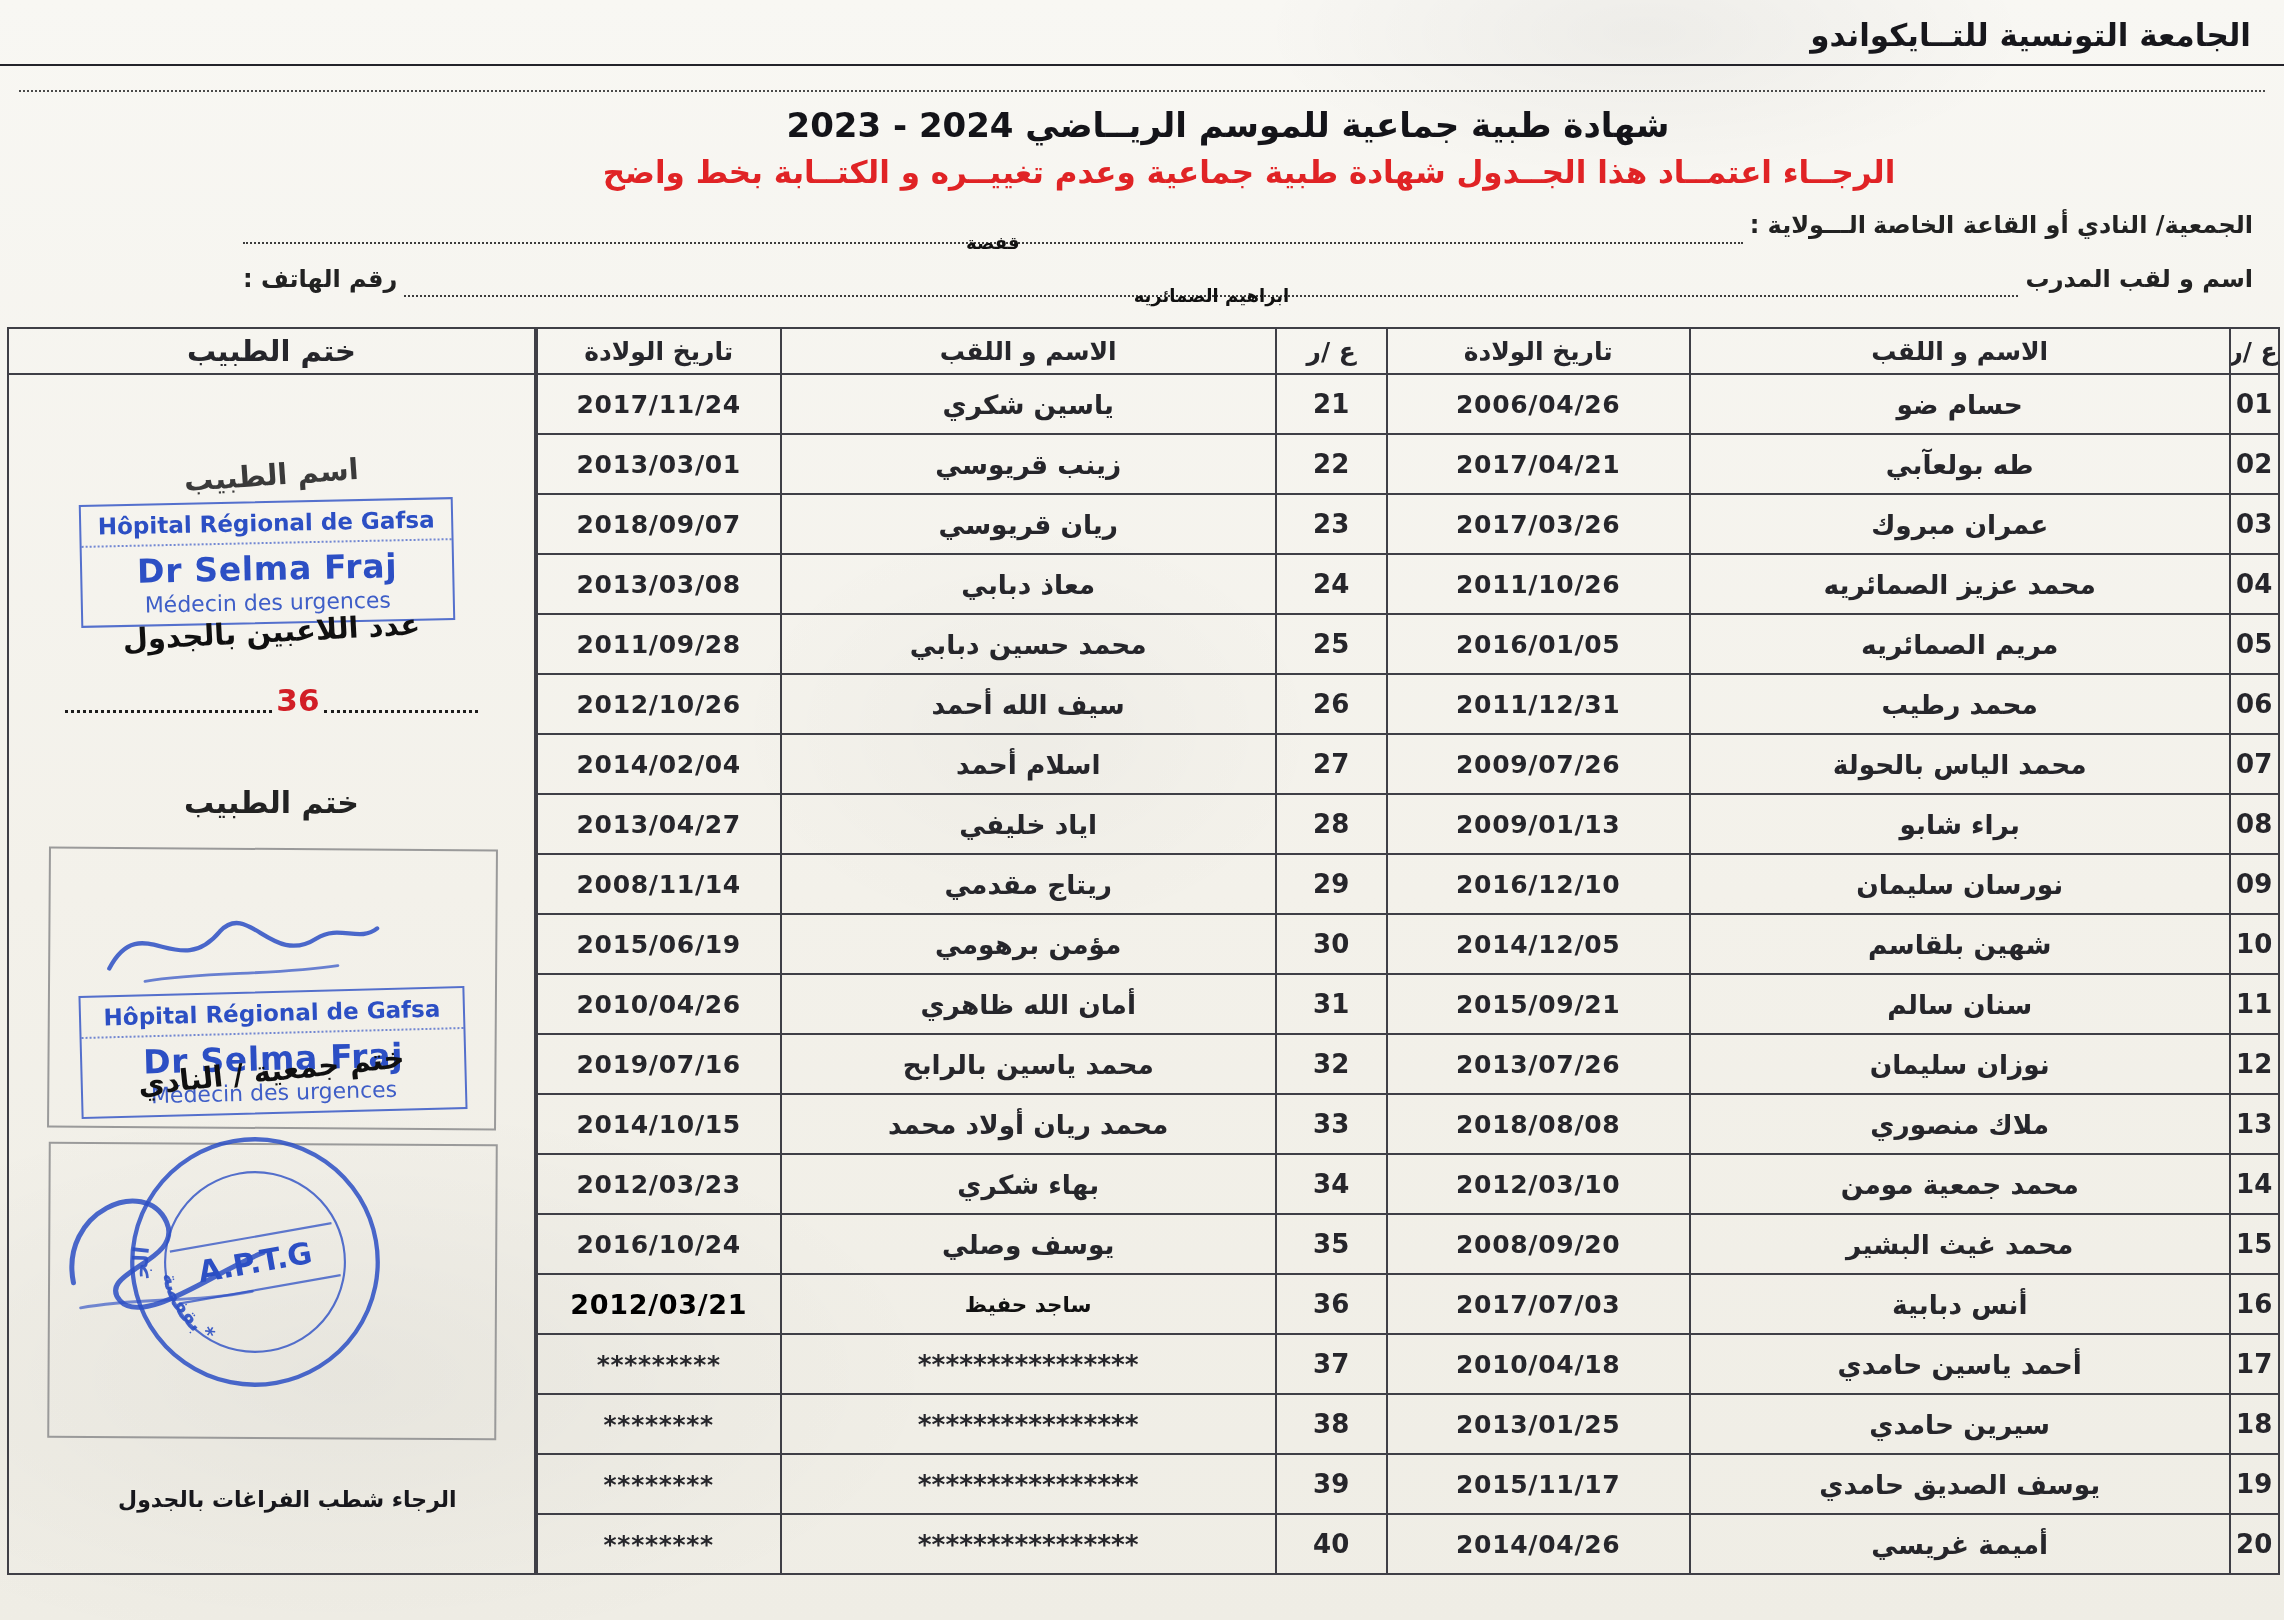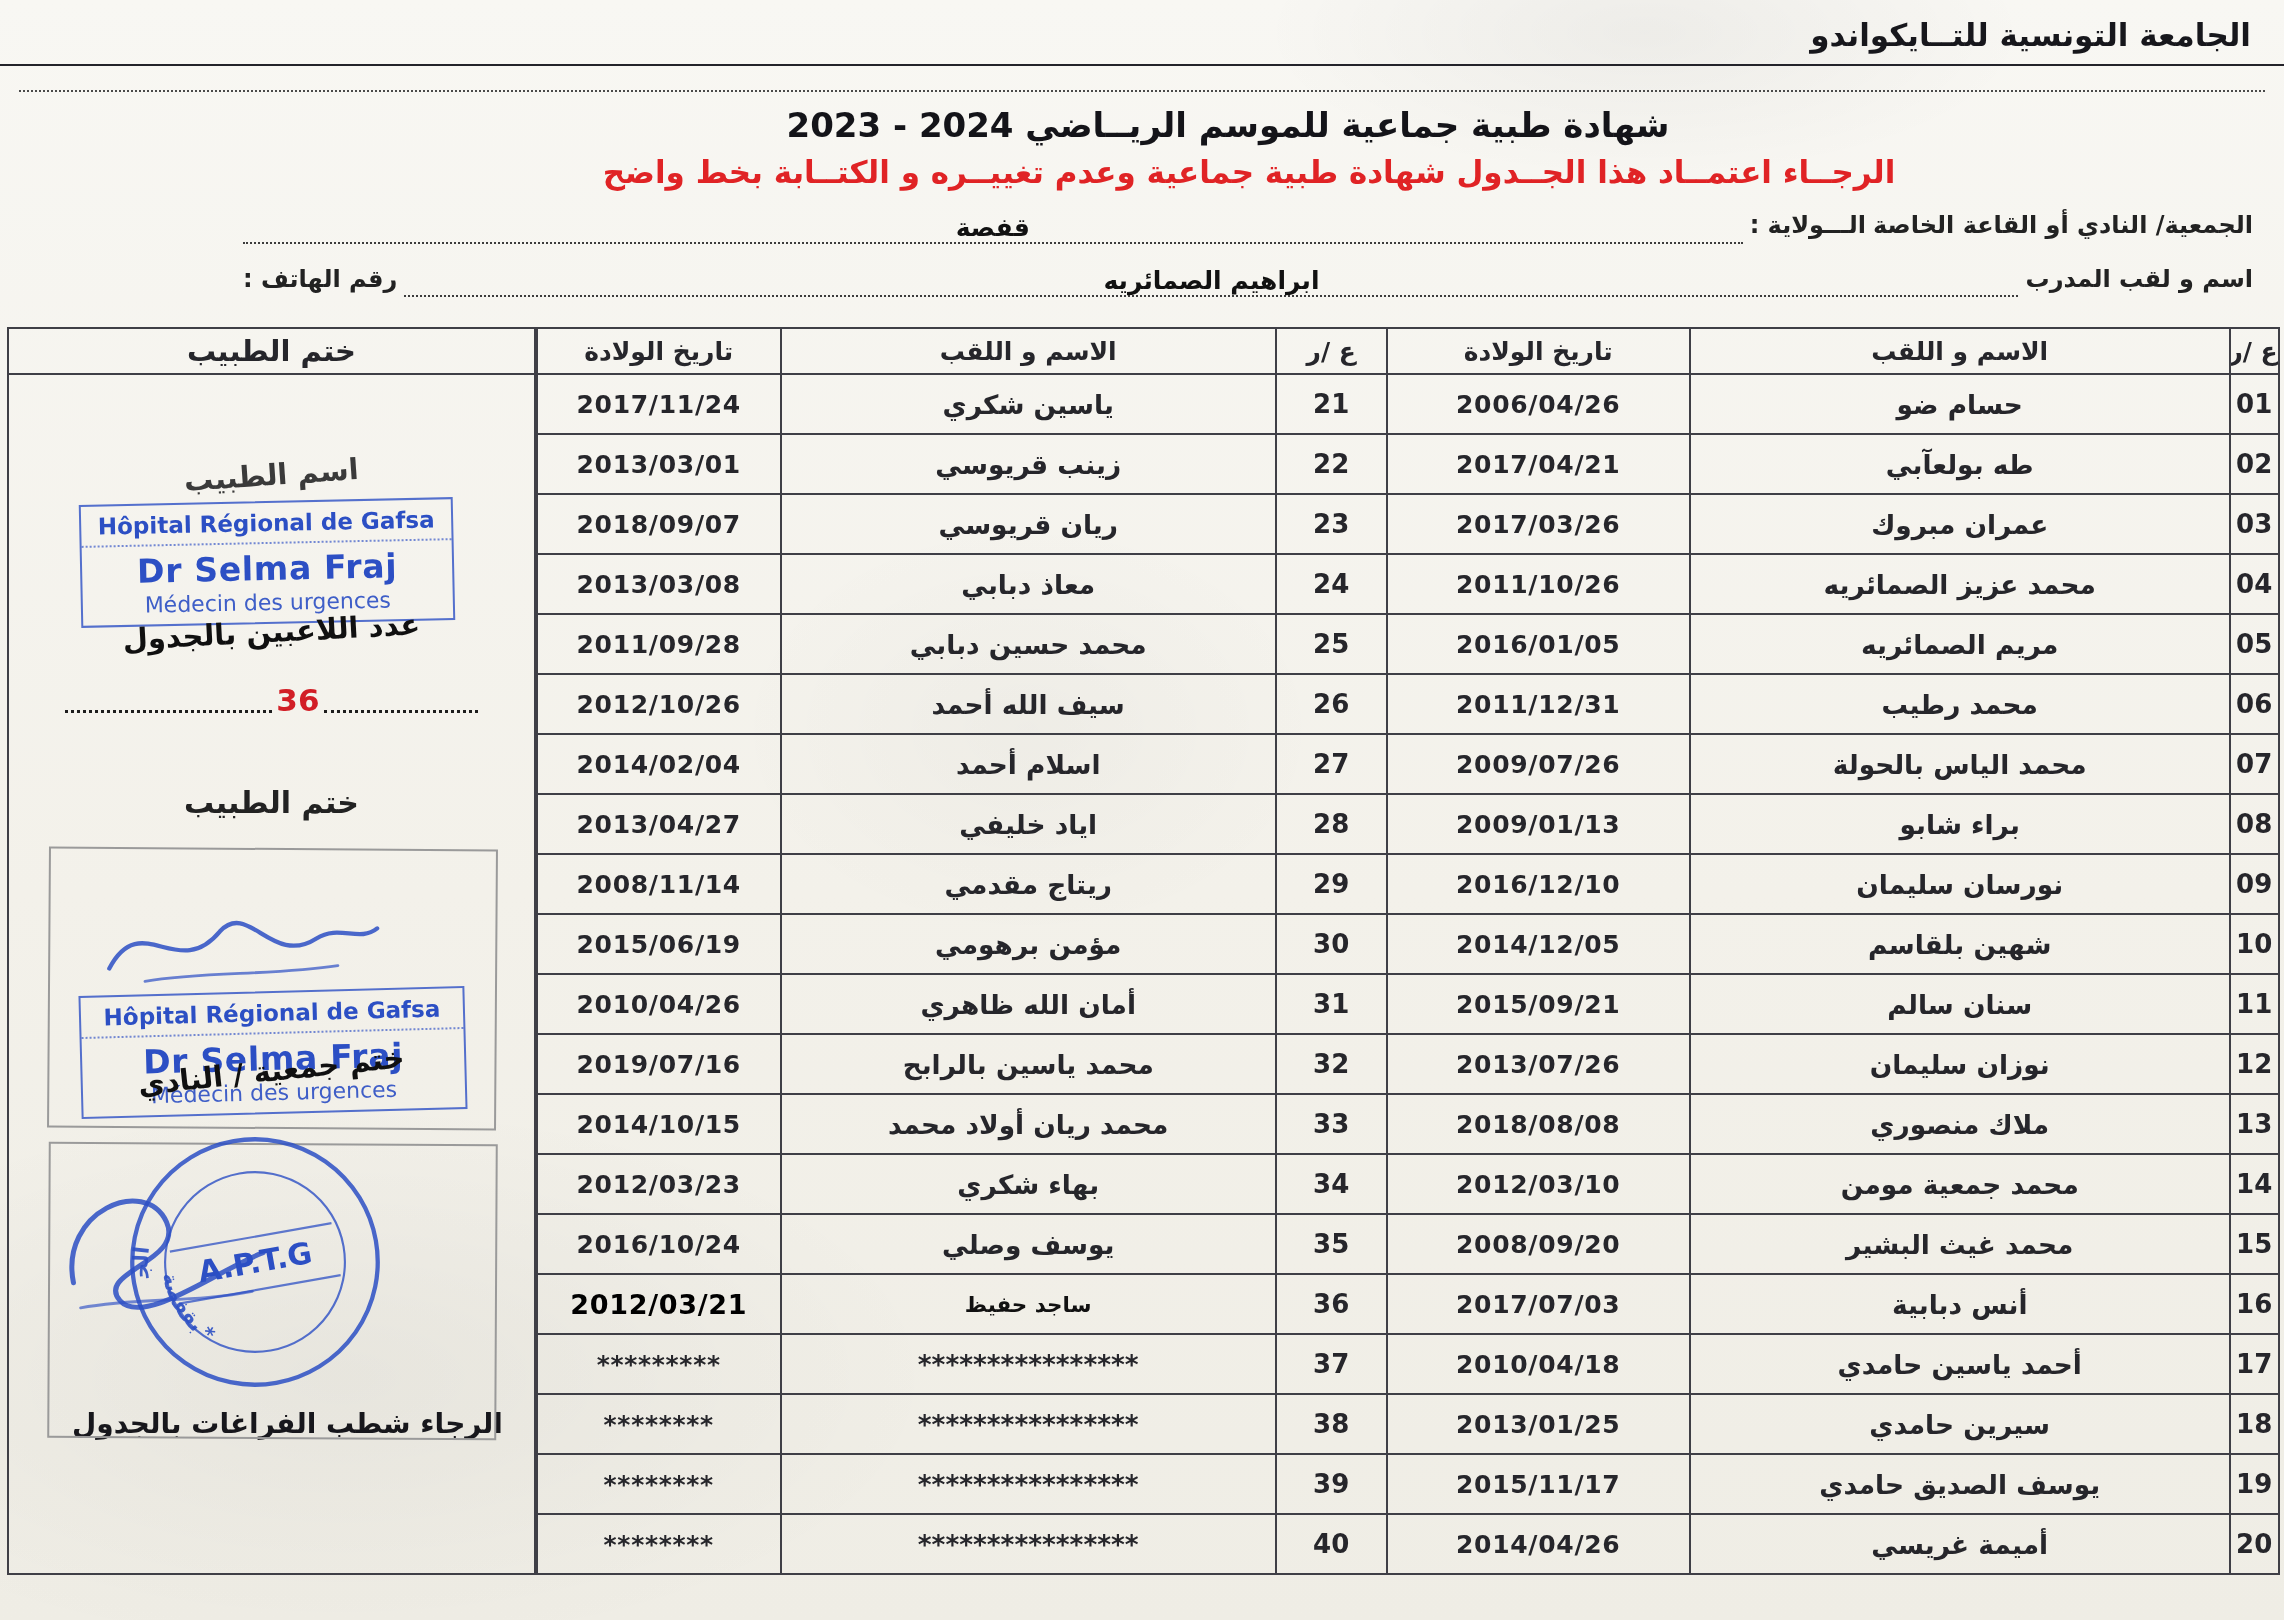--- a/index.html
+++ b/index.html
@@ -52,21 +52,21 @@
   
   .form-area { margin: 21.4px 31px 0 243px; font-size: 24px; }
   .form-row { display: flex; align-items: flex-end; gap: 7.1px; margin-top: 21.4px; }
   .form-label { white-space: nowrap; font-weight: 600; padding-bottom: 4.3px; color: #222; }
   .leader {
     border-bottom: 2.9px dotted #3c3c3c;
     text-align: center;
     padding: 0 7.1px;
     min-width: 43px;
   }
-  .leader .val { position: relative; top: 0; font-weight: bold; font-size: 25px; color: #111; white-space: nowrap; }
+  .leader .val { position: relative; top: 13px; font-weight: bold; font-size: 18px; color: #111; white-space: nowrap; }
   .f22 { flex: 2.2; } .f10 { flex: 1.0; } .f16 { flex: 1.6; } .f14 { flex: 1.4; }
   .phone-val { font-size: 27px; letter-spacing: 1.4px; }
 
   
   .table-wrap { display: flex; align-items: stretch; margin: 30px 4.3px 0 7.1px; }
 
   .main-table { border-collapse: collapse; table-layout: fixed; width: 1741px; }
   .main-table th, .main-table td {
     border: 2.1px solid #3f3f46;
     text-align: center;
@@ -122,21 +122,21 @@
   .boxB { top: 768px; left: 39px; width: 449px; height: 296px; transform: rotate(0.3deg); }
 
   .sig { position: absolute; z-index: 3; }
   .sig1 { top: 522px; left: 93px; }
   .sig2 { top: 786px; left: 43px; }
 
   .club-stamp-label { top: 679px; font-size: 29px; font-weight: bold; color: #101010; transform: rotate(-6deg); z-index: 4; }
 
   .round-stamp { position: absolute; top: 755px; left: 114px; transform: rotate(-10deg); z-index: 2; }
 
-  .footer-note { top: 1032px; font-size: 28px; font-weight: bold; color: #17171c; margin-left: 32px; }
+  .footer-note { top: 1112px; font-size: 22px; font-weight: bold; color: #17171c; margin-left: 32px; }
 </style>
 </head>
 <body>
 
 <div class="sheet">
 
   <div class="org-header">الجامعة التونسية للتــايكواندو</div>
   <div class="top-rule"></div>
   <div class="dotted-rule"></div>
 

